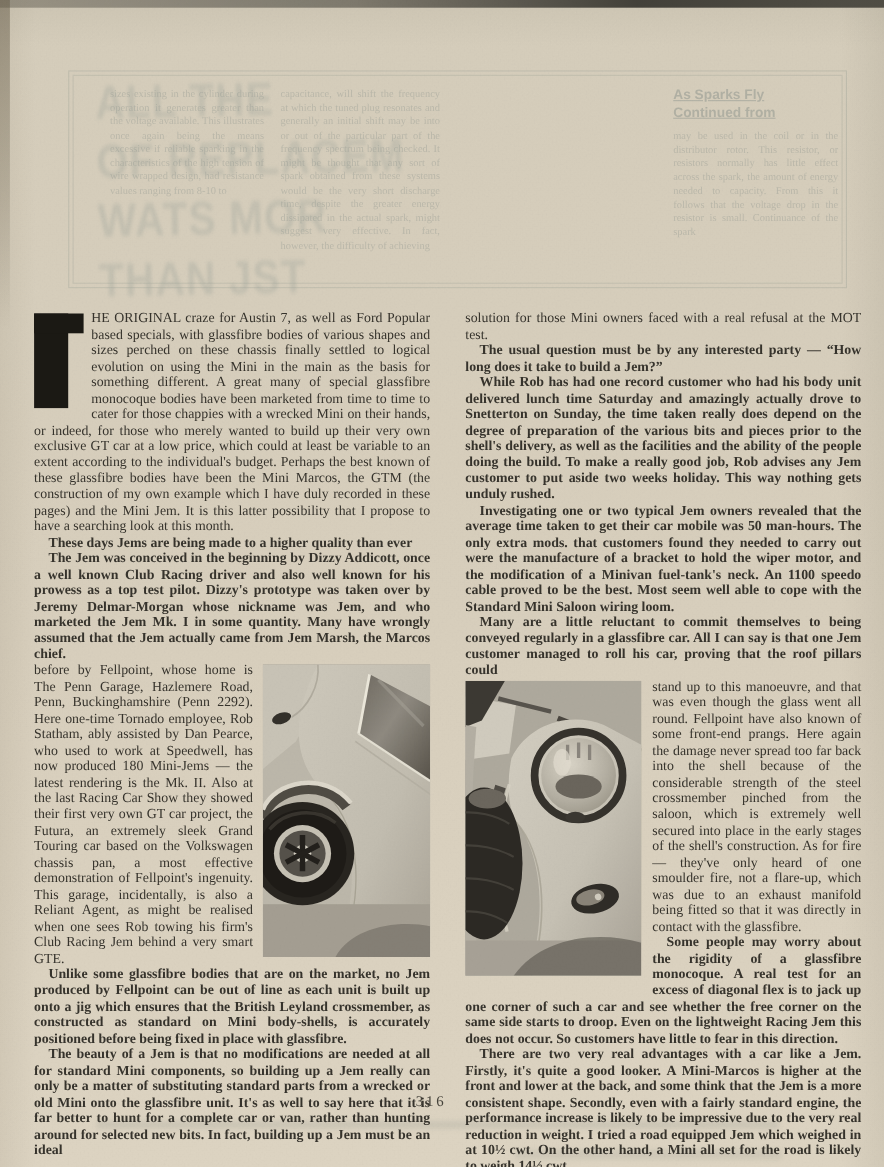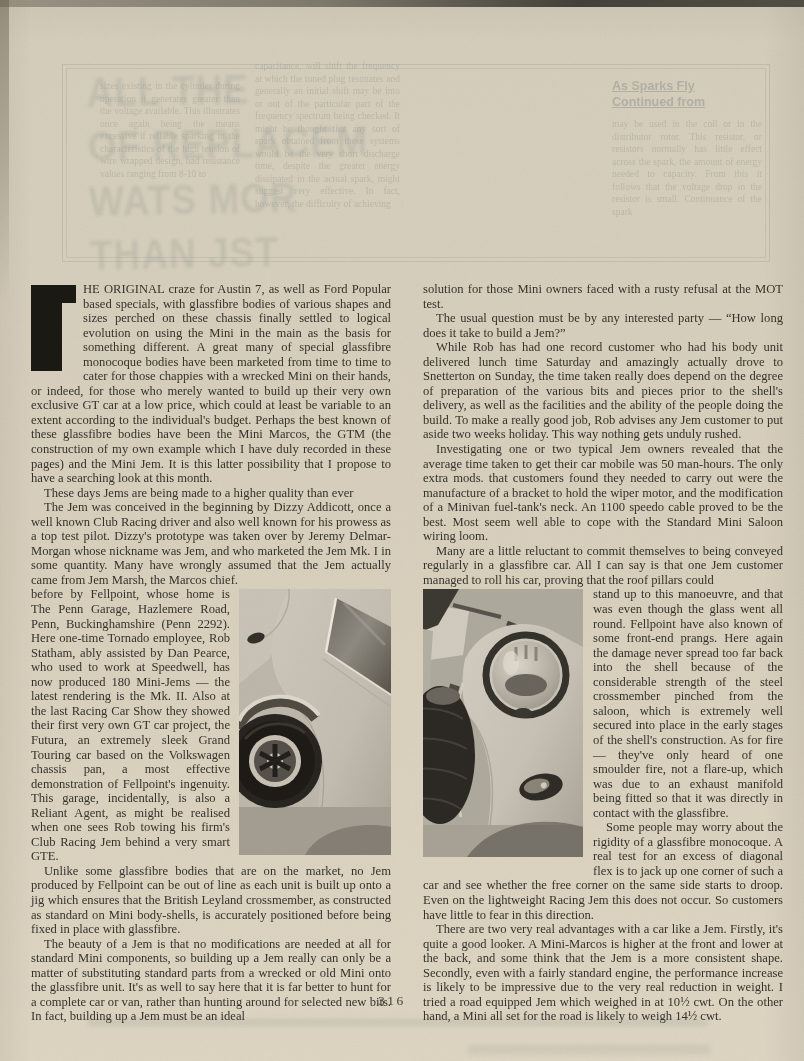--- a/index.html
+++ b/index.html
@@ -40,38 +40,38 @@
     color:rgba(104,122,122,.30);
     transform:rotate(-1.2deg) scaleY(1.15);transform-origin:left top;
     filter:blur(1.6px);white-space:nowrap;
   }
   .ghost-col{
     position:absolute;top:80px;height:170px;overflow:hidden;
     font-size:9.5px;line-height:12.5px;text-align:justify;
     color:rgba(95,112,112,.42);filter:blur(.7px);
   }
   .ghost-col.c1{left:100px;width:140px;}
-  .ghost-col.c2{left:255px;width:145px;top:60px;}
+  .ghost-col.c2{left:255px;width:145px;top:80px;}
   .ghost-col.c3{left:612px;width:150px;top:118px;}
   .ghost-head-sm{
     position:absolute;left:612px;top:78px;width:160px;
     font-family:"Liberation Sans",sans-serif;font-weight:bold;
     font-size:12.5px;line-height:16px;color:rgba(92,110,110,.55);filter:blur(.6px);text-decoration:underline;
   }
   .ghost-bar{position:absolute;background:rgba(118,128,122,.30);filter:blur(2.5px);}
   .gb1{left:88px;top:1019px;width:620px;height:7px;}
   .gb2{left:468px;top:1045px;width:242px;height:9px;opacity:.8;}
   
   .article{
     position:absolute;left:31px;top:282px;width:752px;
     display:flex;gap:32px;color:#36332c;
   }
   .col{width:368px;font-size:12.6px;line-height:14.55px;text-align:justify;}
   .col p{margin:0;}
-  .col p.ind{text-indent:13px;}
+  .col p.ind{text-indent:13px;font-weight:bold;}
   .dropcap{float:left;width:45px;height:86px;margin:3px 7px 2px 0;position:relative;}
   .dropcap .bar{position:absolute;left:0;top:0;width:45px;height:18px;background:#1b1914;}
   .dropcap .stem{position:absolute;left:0;top:0;width:31px;height:86px;background:#1b1914;}
   .dropcap .dc-char{position:absolute;font-size:0;color:transparent;}
   .photo{position:relative;overflow:hidden;background:#b3aea2;}
   .photo-left{float:right;width:152px;height:266px;margin:2px 0 8px 9px;}
   .photo-right{float:left;width:160px;height:268px;margin:2px 10px 8px 0;}
   .photo svg{display:block;}
   .page-number{
     position:absolute;left:378px;top:993px;
@@ -172,21 +172,21 @@
           <rect width="152" height="266" fill="#ffffff" opacity="0" filter="url(#lgrain)"></rect>
         </svg>
       </div>
 
       <p>before by Fellpoint, whose home is The Penn Garage, Hazlemere Road, Penn, Buckinghamshire (Penn 2292). Here one-time Tornado employee, Rob Statham, ably assisted by Dan Pearce, who used to work at Speedwell, has now produced 180 Mini-Jems — the latest rendering is the Mk. II. Also at the last Racing Car Show they showed their first very own GT car project, the Futura, an extremely sleek Grand Touring car based on the Volkswagen chassis pan, a most effective demonstration of Fellpoint's ingenuity. This garage, incidentally, is also a Reliant Agent, as might be realised when one sees Rob towing his firm's Club Racing Jem behind a very smart GTE.</p>
       <p class="ind">Unlike some glassfibre bodies that are on the market, no Jem produced by Fellpoint can be out of line as each unit is built up onto a jig which ensures that the British Leyland crossmember, as constructed as standard on Mini body-shells, is accurately positioned before being fixed in place with glassfibre.</p>
       <p class="ind">The beauty of a Jem is that no modifications are needed at all for standard Mini components, so building up a Jem really can only be a matter of substituting standard parts from a wrecked or old Mini onto the glassfibre unit. It's as well to say here that it is far better to hunt for a complete car or van, rather than hunting around for selected new bits. In fact, building up a Jem must be an ideal</p>
     </div>
 
     <div class="col">
-      <p>solution for those Mini owners faced with a rusty refusal at the MOT test.</p>
+      <p>solution for those Mini owners faced with a real refusal at the MOT test.</p>
       <p class="ind">The usual question must be by any interested party — “How long does it take to build a Jem?”</p>
       <p class="ind">While Rob has had one record customer who had his body unit delivered lunch time Saturday and amazingly actually drove to Snetterton on Sunday, the time taken really does depend on the degree of preparation of the various bits and pieces prior to the shell's delivery, as well as the facilities and the ability of the people doing the build. To make a really good job, Rob advises any Jem customer to put aside two weeks holiday. This way nothing gets unduly rushed.</p>
       <p class="ind">Investigating one or two typical Jem owners revealed that the average time taken to get their car mobile was 50 man-hours. The only extra mods. that customers found they needed to carry out were the manufacture of a bracket to hold the wiper motor, and the modification of a Minivan fuel-tank's neck. An 1100 speedo cable proved to be the best. Most seem well able to cope with the Standard Mini Saloon wiring loom.</p>
       <p class="ind">Many are a little reluctant to commit themselves to being conveyed regularly in a glassfibre car. All I can say is that one Jem customer managed to roll his car, proving that the roof pillars could</p>
 
       <div class="photo photo-right">
         <svg width="160" height="268" viewBox="0 0 160 268" xmlns="http://www.w3.org/2000/svg">
           <defs>
             <linearGradient id="rbody" x1="0" y1="0" x2="1" y2="1">
               <stop offset="0" stop-color="#d2cdc0"></stop>

